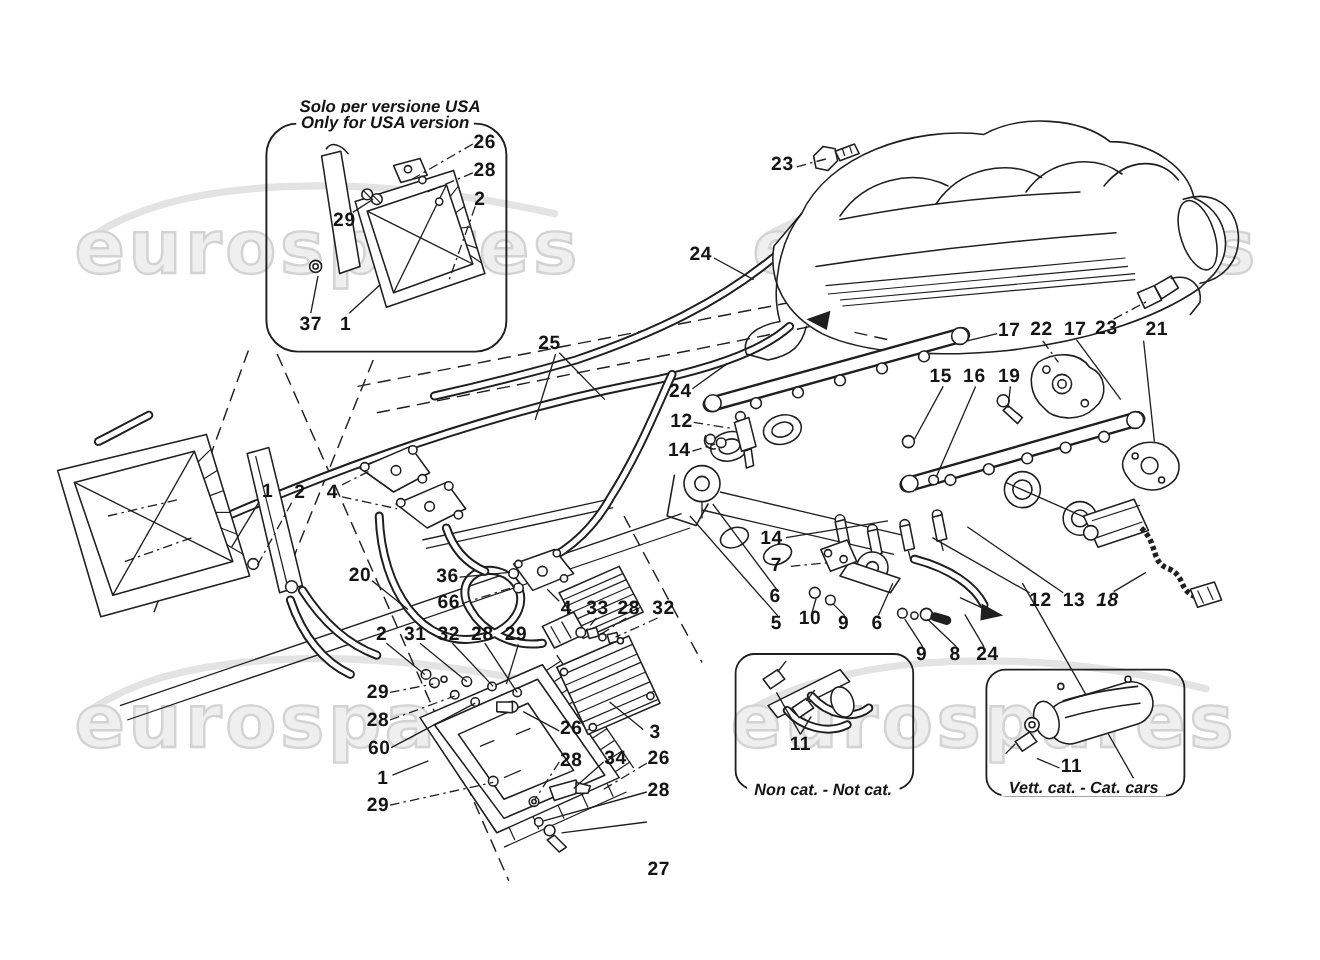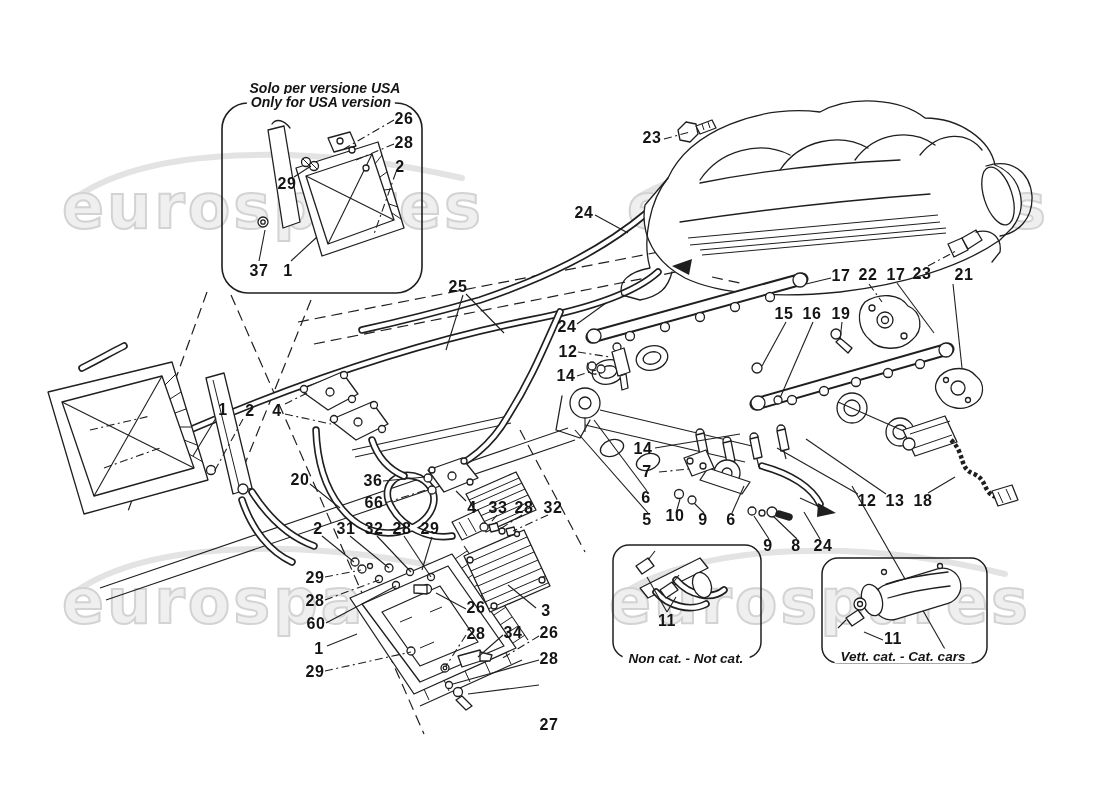--- a/index.html
+++ b/index.html
@@ -535,17 +535,17 @@
       <div class="callout" style="left: 646px; top: 498px;">6</div>
       <div class="callout" style="left: 647px; top: 520px;">5</div>
       <div class="callout" style="left: 675px; top: 516px;">10</div>
       <div class="callout" style="left: 703px; top: 520px;">9</div>
       <div class="callout" style="left: 731px; top: 520px;">6</div>
       <div class="callout" style="left: 768px; top: 546px;">9</div>
       <div class="callout" style="left: 796px; top: 546px;">8</div>
       <div class="callout" style="left: 823px; top: 546px;">24</div>
       <div class="callout" style="left: 867px; top: 501px;">12</div>
       <div class="callout" style="left: 895px; top: 501px;">13</div>
-      <div class="callout" style="left: 923px; top: 501px;">18</div>
+      <div class="callout" style="left: 923px; top: 501px; font-style: italic;">18</div>
       <div class="callout" style="left: 667px; top: 621px;">11</div>
       <div class="callout" style="left: 893px; top: 639px;">11</div>
     </div>
 </div>
 
 </body></html>

